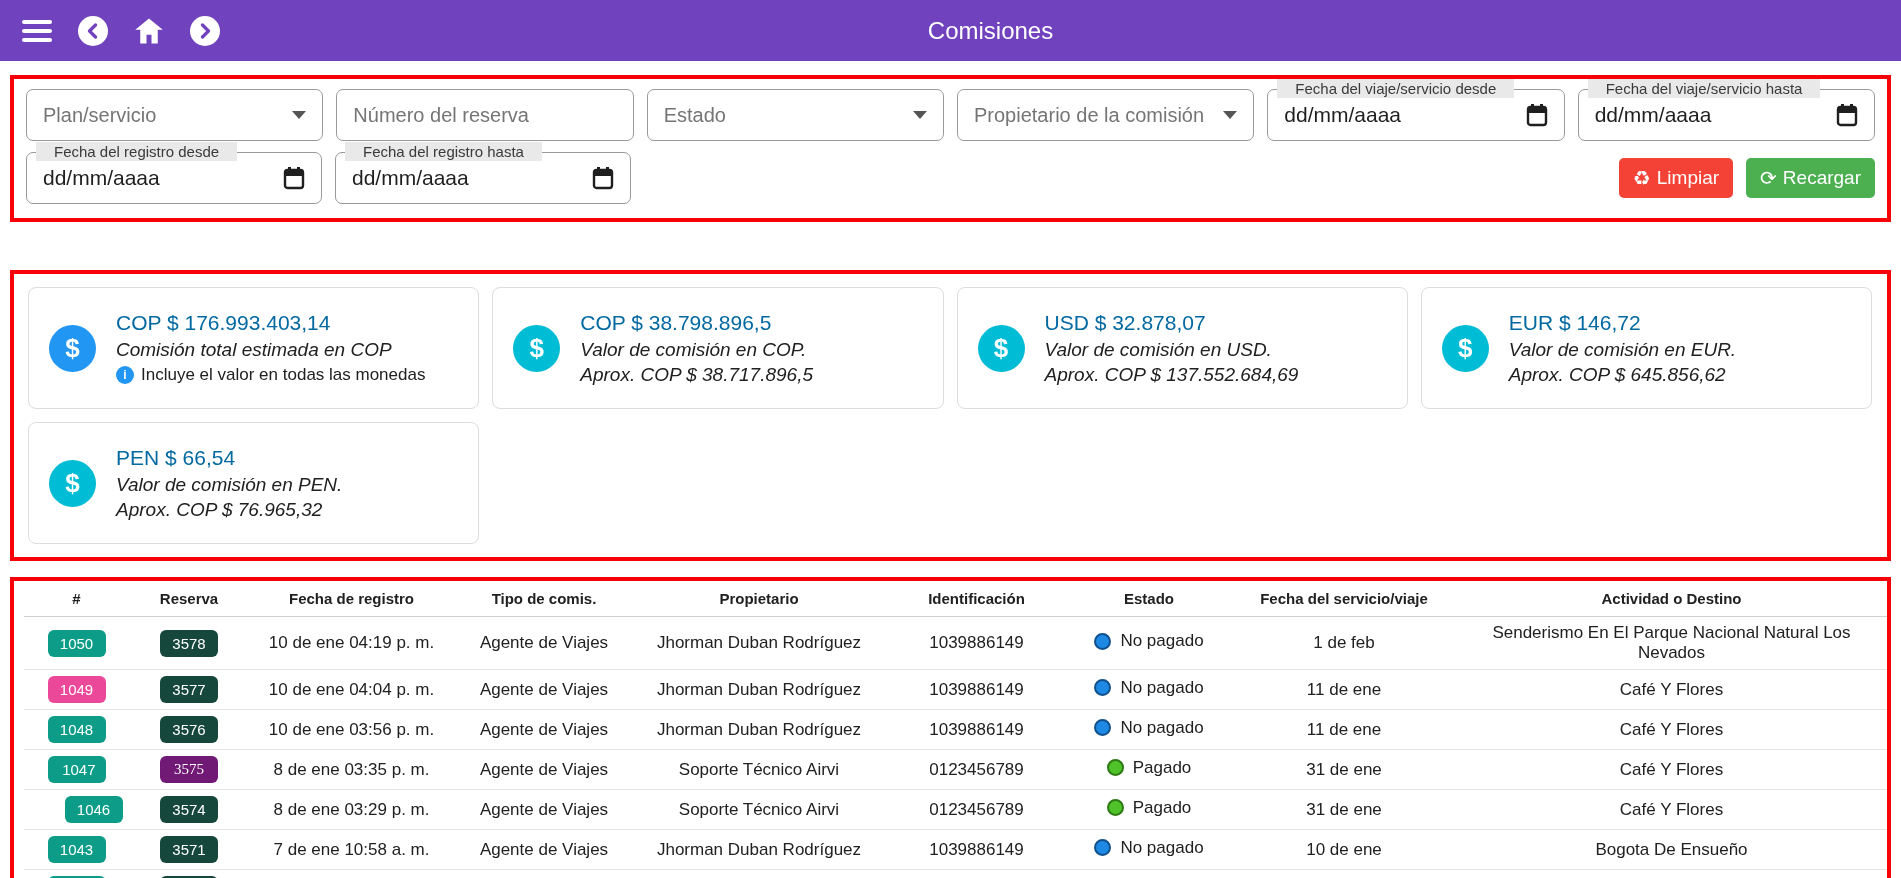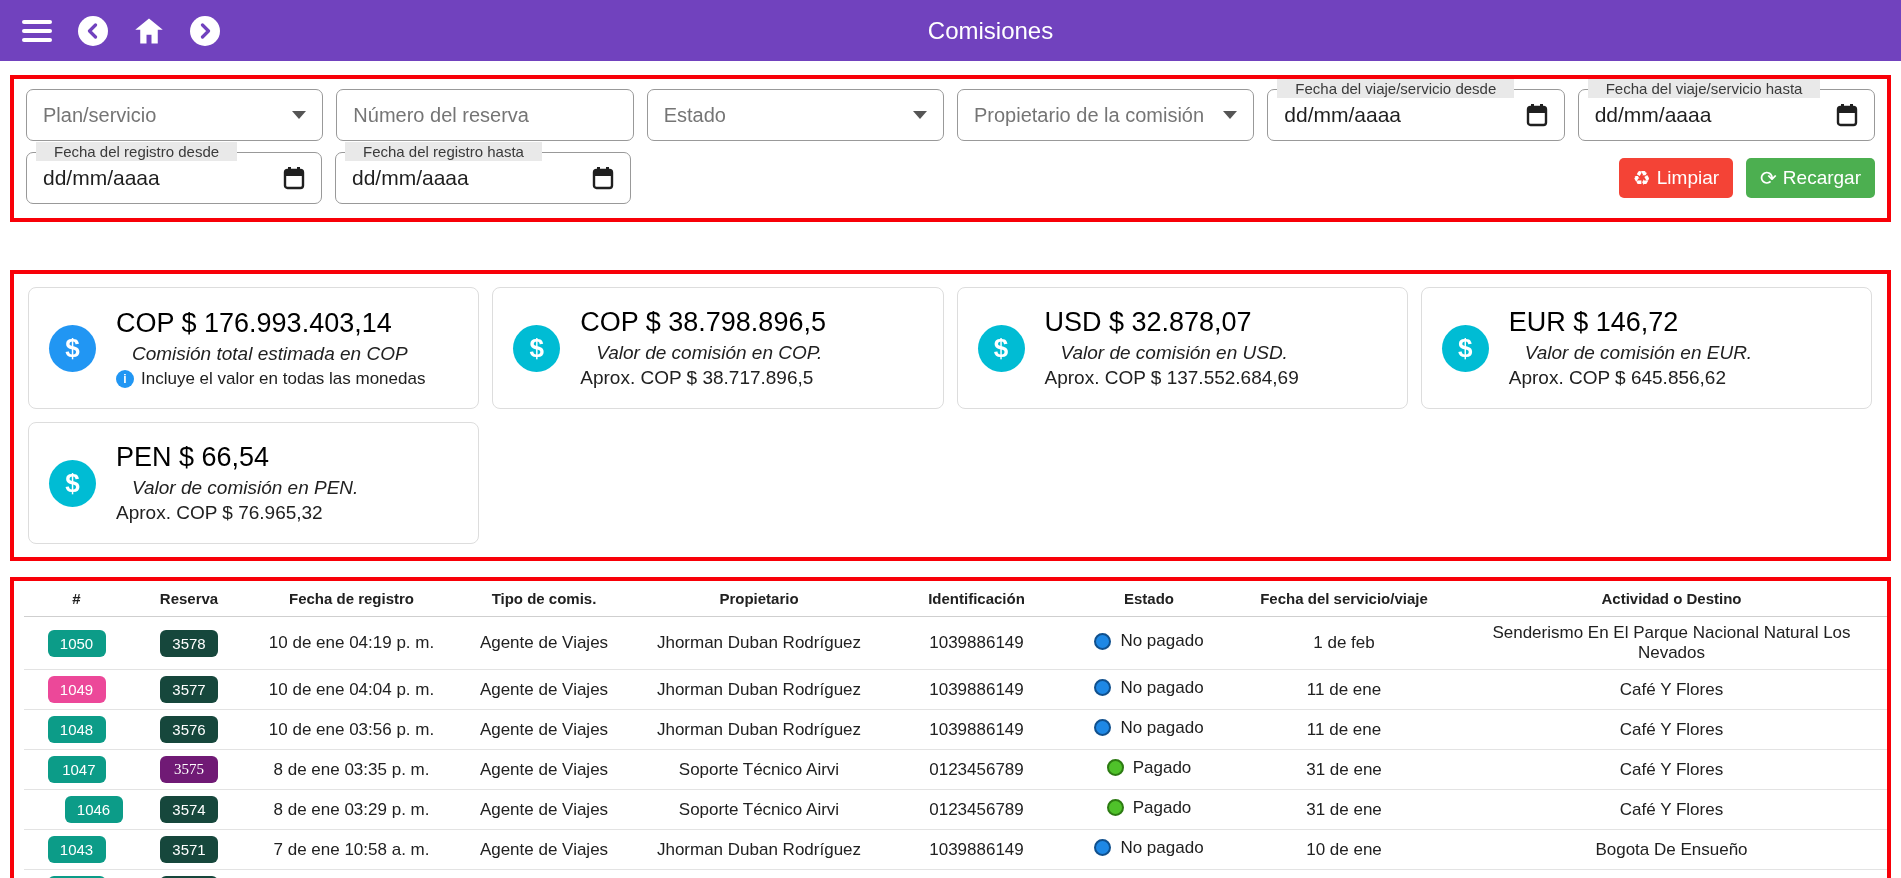--- a/index.html
+++ b/index.html
@@ -43,23 +43,23 @@
   .btn .bicon { font-size:20px; line-height:1; }
   .btn-clear { background:#f44336; }
   .btn-reload { background:#4caf50; }
 
   
   .summary-box { margin-top:48px; padding:13px 14px; display:flex; flex-wrap:wrap; gap:13px; }
   .card { width:calc(25% - 10px); border:1px solid #ddd; border-radius:8px; background:#fff;
     padding:16px 20px; display:flex; align-items:center; gap:20px; min-height:122px; }
   .dollar-circle { flex:none; width:47px; height:47px; border-radius:50%; color:#fff;
     font-size:26px; font-weight:bold; display:flex; align-items:center; justify-content:center; }
-  .card-amount { font-size:27px; color:#000000; margin-bottom:4px; white-space:nowrap; }
-  .card-sub { font-size:19px; font-style:italic; margin-bottom:3px;margin-left:16px; }
-  .card-aprox { font-size:19px; }
+  .card-amount { font-size:21px; color:#0369a1; margin-bottom:4px; white-space:nowrap; }
+  .card-sub { font-size:19px; font-style:italic; margin-bottom:3px; }
+  .card-aprox { font-size:19px; font-style:italic; }
   .card-info { display:flex; align-items:center; gap:7px; font-size:17px; margin-top:4px; }
   .info-i { flex:none; width:18px; height:18px; border-radius:50%; background:#2196f3; color:#fff;
     font-size:12px; font-weight:bold; font-style:normal; display:flex; align-items:center; justify-content:center; }
 
   
   .table-box { margin-top:16px; height:324px; overflow:hidden; padding:0 10px; }
   table { border-collapse:collapse; width:2010px; table-layout:fixed; }
   th { font-size:15px; font-weight:bold; color:#212121; text-align:center; padding:9px 4px;
     border-bottom:1px solid #cfcfcf; white-space:nowrap; overflow:hidden; }
   td { font-size:17px; text-align:center; padding:6px 4px; border-bottom:1px solid #e3e3e3;

